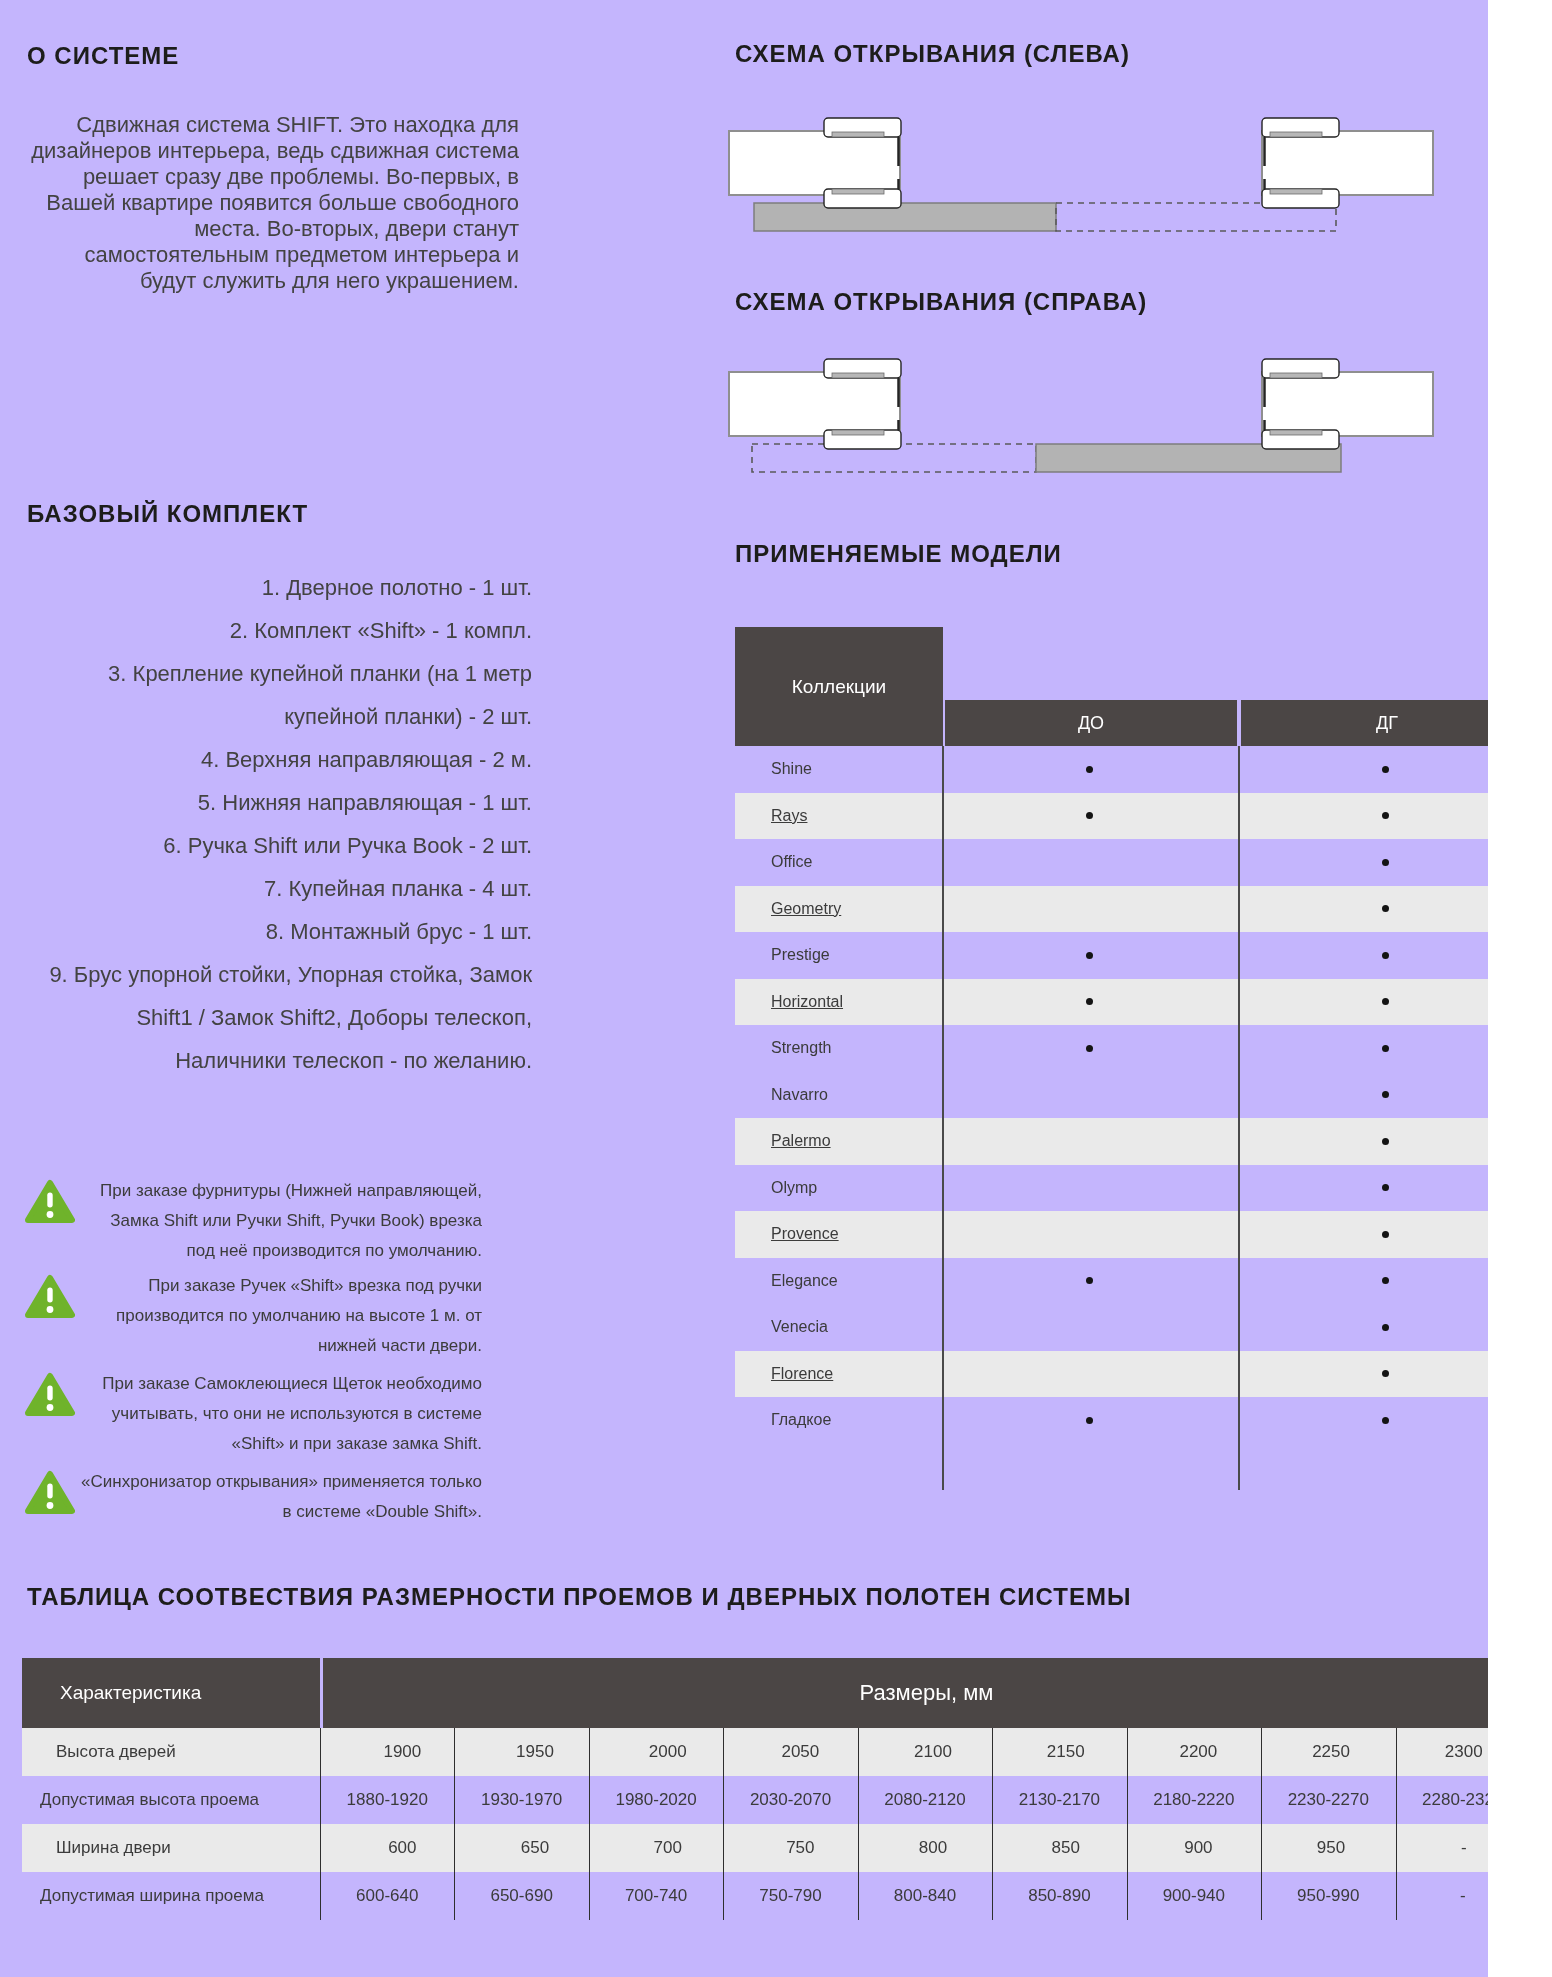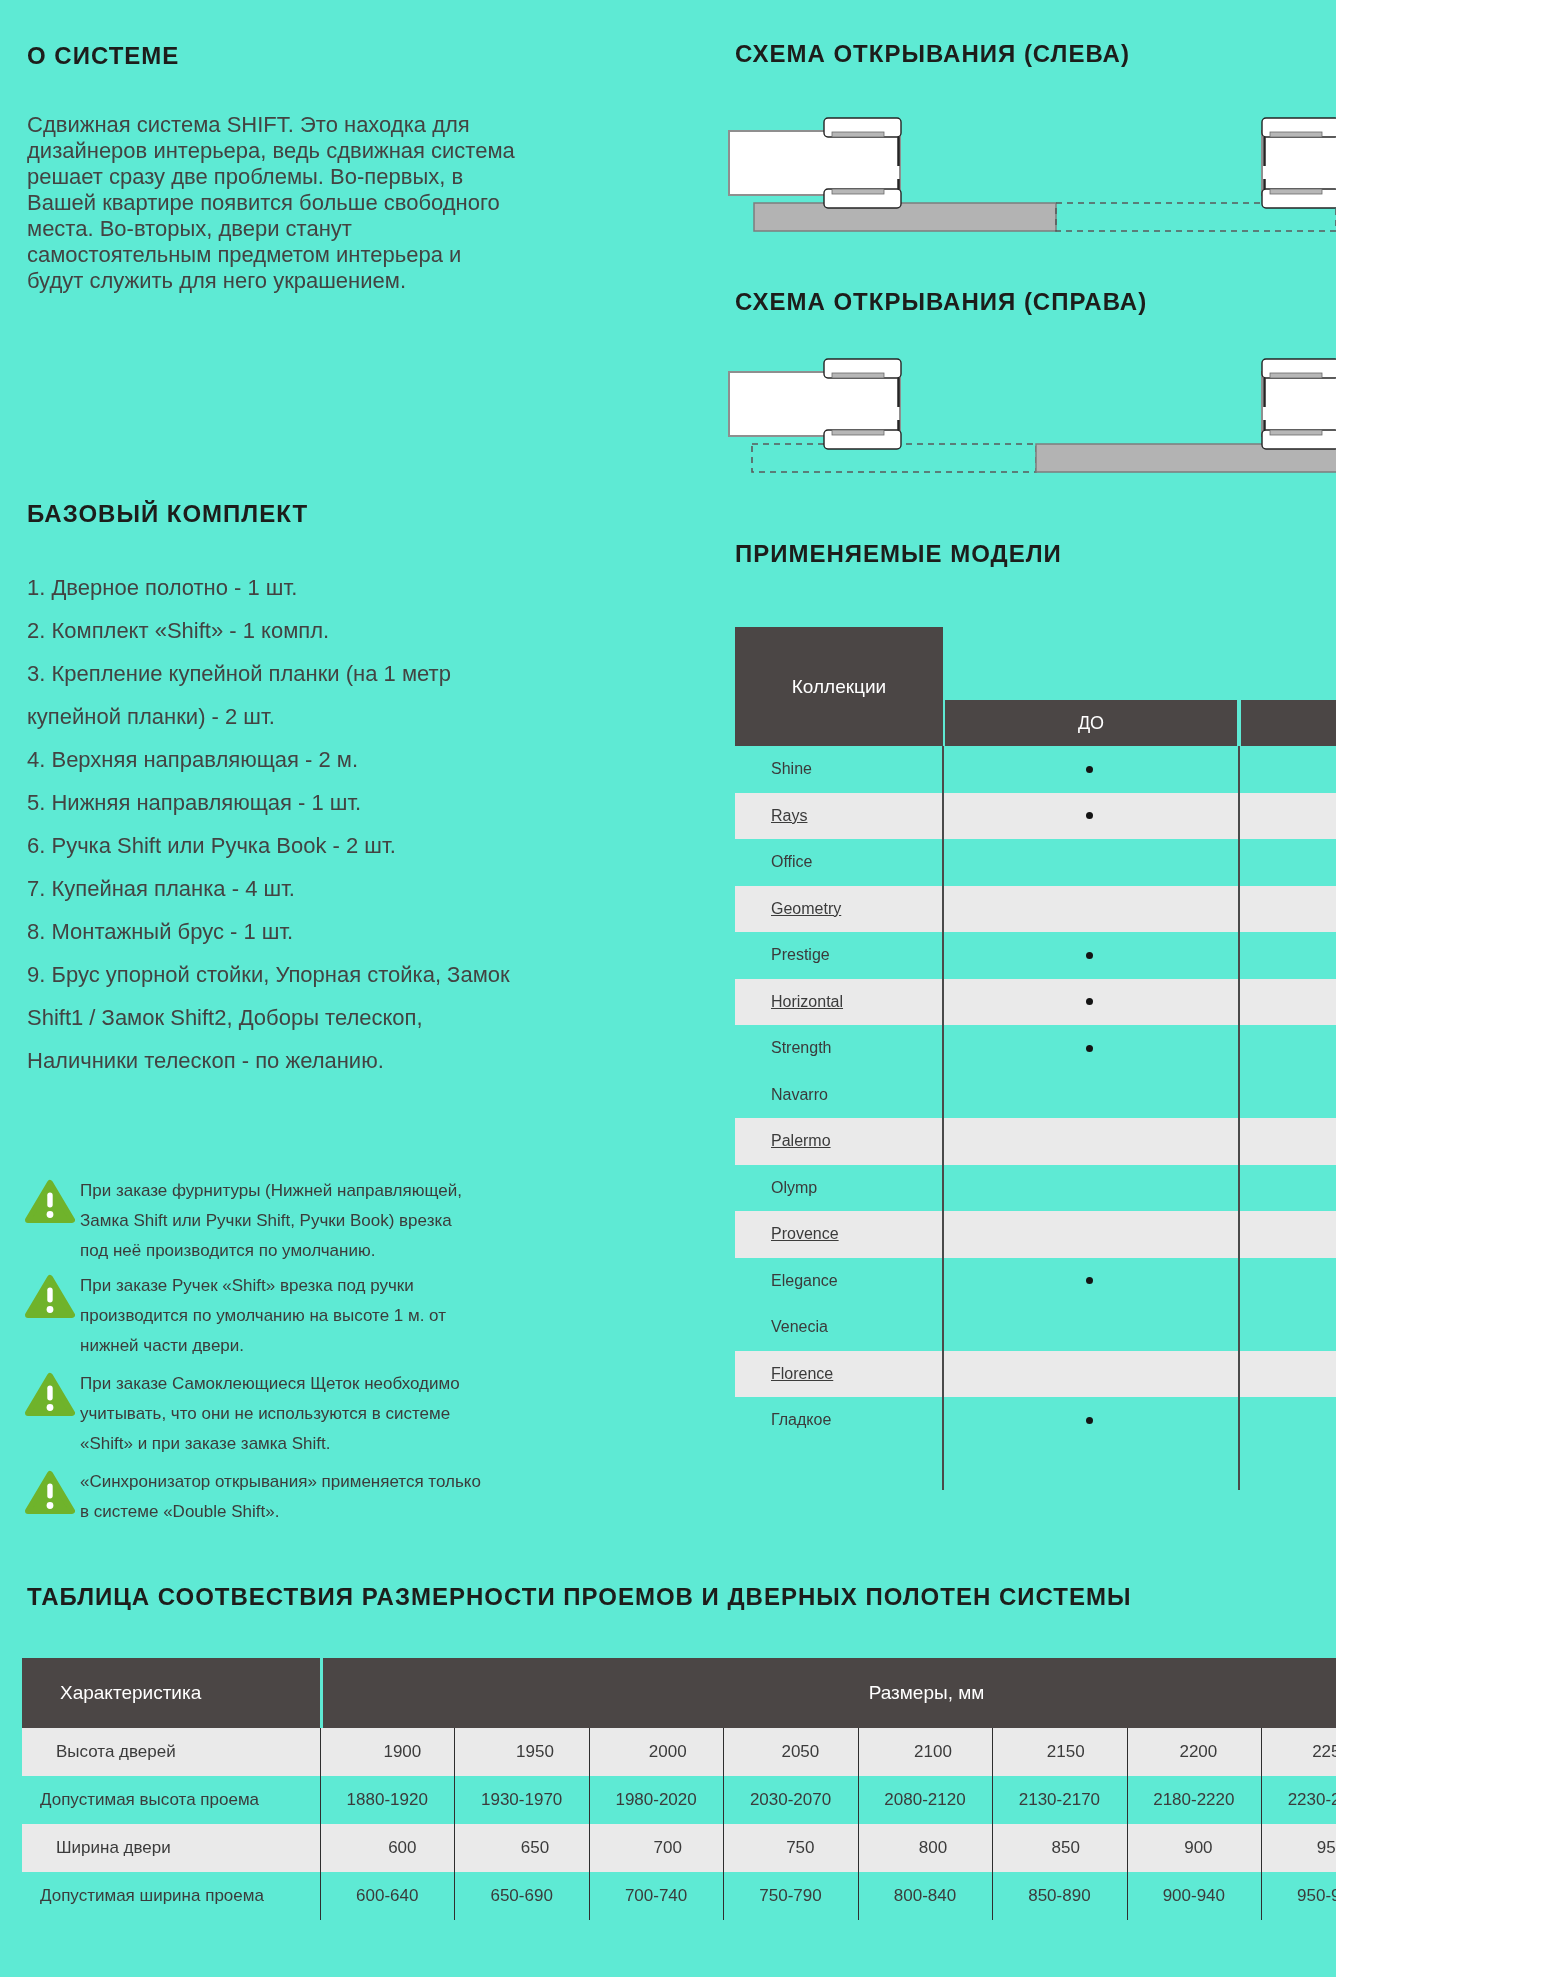--- a/index.html
+++ b/index.html
@@ -1,17 +1,17 @@
 <!DOCTYPE html>
 <html><head>
 <meta charset="utf-8">
 <style>
   html,body{margin:0;padding:0;background:#ffffff;}
-  .page{position:relative;width:1336px;height:1977px;background:#5eead4;
-        font-family:"Liberation Sans",sans-serif;overflow:hidden;color:#3c3c3b;}
+  .page{position:relative;width:1488px;height:1977px;background:#c4b5fd;
+        font-family:"Liberation Sans",sans-serif;overflow:hidden;color:#3c3c3b;text-align:right;}
   .h{position:absolute;margin:0;font-size:24px;font-weight:700;color:#1d1d1b;
      letter-spacing:1px;white-space:nowrap;}
   
   #about-h{left:27px;top:42px;}
   #about-p{position:absolute;left:27px;top:112px;width:492px;margin:0;
            font-size:22px;font-weight:300;line-height:26px;color:#434342;}
   #kit-h{left:27px;top:500px;}
   #kit-list{position:absolute;left:27px;top:566px;width:505px;
             font-size:22px;font-weight:300;line-height:43px;color:#434342;}
   .kit-item{margin:0;}
@@ -48,21 +48,21 @@
   .dot.dg{left:647px;}
   .m-vline{position:absolute;width:2px;background:#4a4a4a;top:119px;height:744px;}
   #mv1{left:207px;}
   #mv2{left:503px;}
   
   #size-h{left:27px;top:1583px;}
   #size-table{position:absolute;left:22px;top:1658px;width:1508px;height:262px;}
   .s-head{position:relative;height:70px;}
   #sh-char{left:0;top:0;width:298px;height:70px;justify-content:flex-start;
            padding-left:38px;box-sizing:border-box;font-size:19px;}
-  #sh-sizes{left:301px;top:0;width:1207px;height:70px;font-size:19px;}
+  #sh-sizes{left:301px;top:0;width:1207px;height:70px;font-size:22px;}
   .s-row{position:relative;display:flex;height:48px;}
   .s-row.shaded{background:#eaeaea;padding-left:16px;}
   .s-label{width:298px;display:flex;align-items:center;padding-left:18px;
            box-sizing:border-box;font-size:17px;color:#3b3b3b;}
   .s-val{flex:1;display:flex;align-items:center;justify-content:center;
          font-size:17px;color:#3b3b3b;}
   .s-vline{position:absolute;width:1px;background:#2f2f2f;top:70px;height:192px;}
 </style>
 </head>
 <body>

